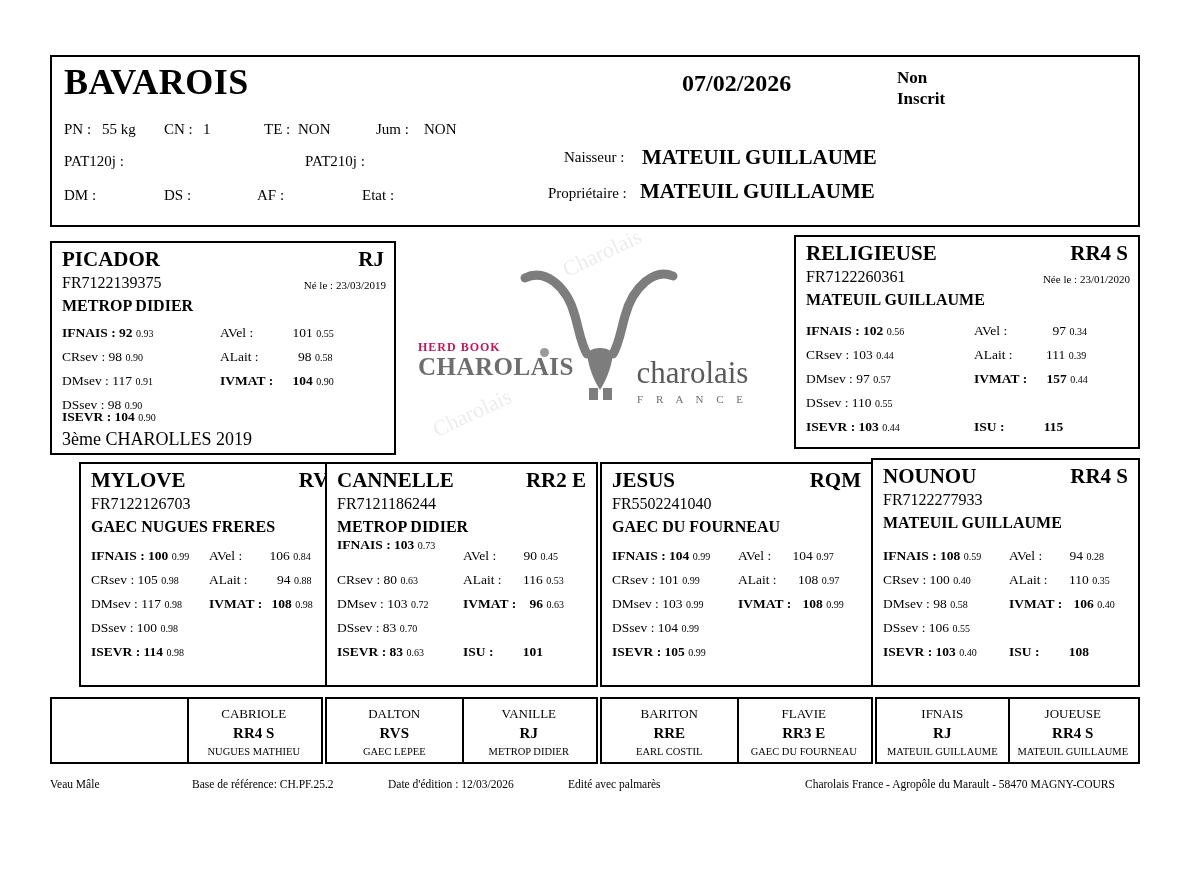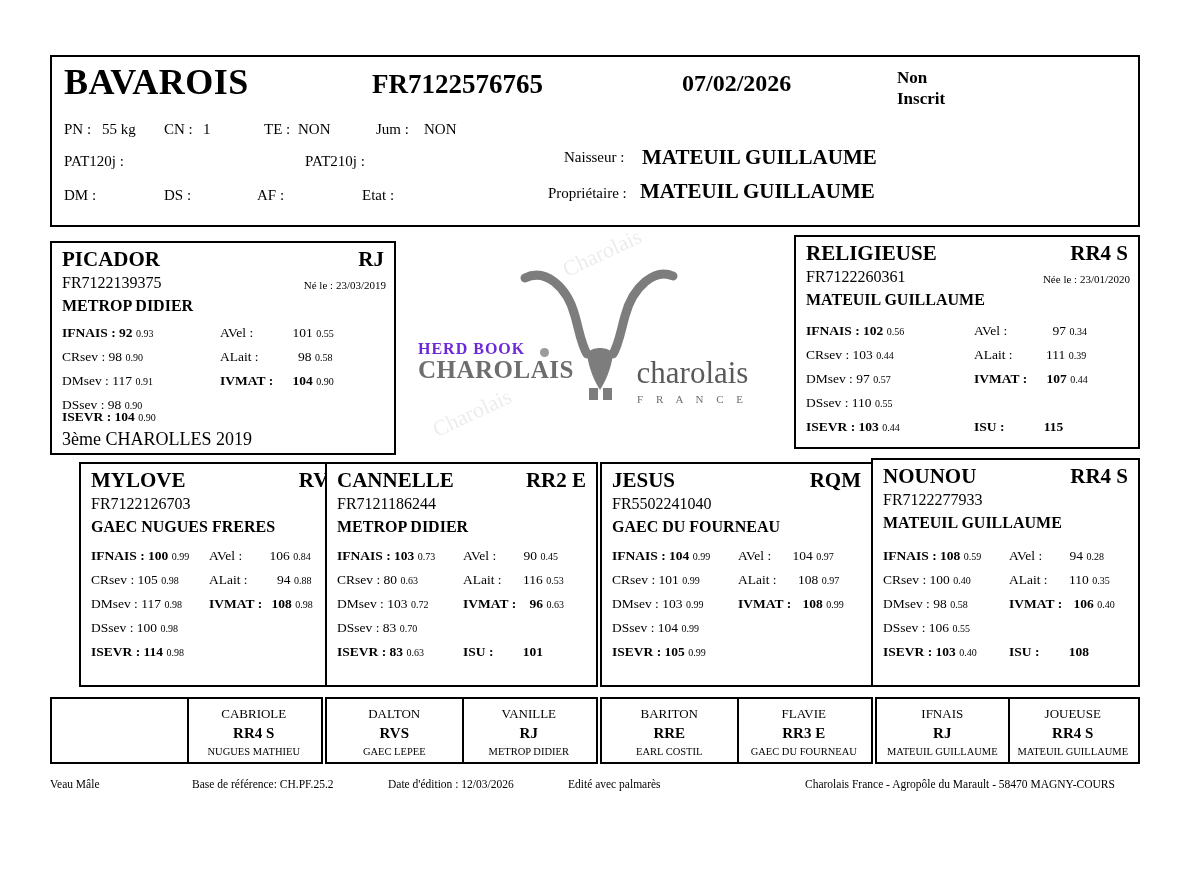--- a/index.html
+++ b/index.html
@@ -59,38 +59,37 @@
   .anc .q{font-size:15px;font-weight:bold;margin-top:3px;}
   .anc .o{font-size:10.5px;margin-top:4px;line-height:1.2;}
   .anc .sep{position:absolute;top:0;bottom:0;width:0;border-left:2px solid #000;left:50%;}
 
   
   .footer{position:absolute;left:50px;top:770px;width:1090px;font-size:11.5px;}
   .footer span{position:absolute;white-space:nowrap;}
 
   
   .logo-hb{position:absolute;left:418px;top:340px;width:240px;}
-  .logo-hb .l1{font-size:16px;font-weight:bold;color:#6d28d9;letter-spacing:1px;}
+  .logo-hb .l1{font-size:12px;font-weight:bold;color:#be185d;letter-spacing:1px;}
   .logo-hb .l2{font-size:25px;font-weight:bold;color:#6e6e6e;letter-spacing:.5px;margin-top:-2px;}
   .logo-dot{position:absolute;left:540px;top:348px;width:9px;height:9px;border-radius:50%;background:#9b9b9b;}
   .logo-cf{position:absolute;left:585px;top:355px;width:215px;text-align:center;}
   .logo-cf .l1{font-size:31px;color:#5a5a5a;}
   .logo-cf .l2{font-size:11px;letter-spacing:5px;color:#6e6e6e;margin-top:2px;}
   .bull-svg{position:absolute;left:505px;top:258px;}
   .wm{position:absolute;color:rgba(150,150,150,.18);font-size:22px;transform:rotate(-25deg);white-space:nowrap;pointer-events:none;}
 </style>
 </head>
 <body>
 
 <div class="page">
 
   <div class="header">
     <div class="hdr-top">
       <div class="animal-name">BAVAROIS</div>
-      <div class="animal-id">FR7122576765</div>
       <div class="animal-date">07/02/2026</div>
       <div class="animal-status">
         <span>Non</span><br>
         <span>Inscrit</span>
       </div>
     </div>
 
     <div class="hdr-line2">
       <span class="f" style="left:12px;top:4px;">PN :</span>
       <span class="f" style="left:50px;top:4px;">55 kg</span>
@@ -178,21 +177,21 @@
     </div>
     <div class="c-owner">MATEUIL GUILLAUME</div>
 
     <div class="idx" style="left:10px;top:86px;"><span class="lab">IFNAIS :</span> <span class="val">102</span> <span class="cd">0.56</span></div>
     <div class="idx norm" style="left:10px;top:110px;"><span class="lab">CRsev :</span> <span class="val">103</span> <span class="cd">0.44</span></div>
     <div class="idx norm" style="left:10px;top:134px;"><span class="lab">DMsev :</span> <span class="val">97</span> <span class="cd">0.57</span></div>
     <div class="idx norm" style="left:10px;top:158px;"><span class="lab">DSsev :</span> <span class="val">110</span> <span class="cd">0.55</span></div>
     <div class="idx" style="left:10px;top:182px;"><span class="lab">ISEVR :</span> <span class="val">103</span> <span class="cd">0.44</span></div>
     <div class="idx norm" style="left:178px;top:86px;"><span class="lab">AVel :</span> <span class="val" style="margin-left:42px;">97</span> <span class="cd">0.34</span></div>
     <div class="idx norm" style="left:178px;top:110px;"><span class="lab">ALait :</span> <span class="val" style="margin-left:30px;">111</span> <span class="cd">0.39</span></div>
-    <div class="idx" style="left:178px;top:134px;"><span class="lab">IVMAT :</span> <span class="val" style="margin-left:16px;">107</span> <span class="cd">0.44</span></div>
+    <div class="idx" style="left:178px;top:134px;"><span class="lab">IVMAT :</span> <span class="val" style="margin-left:16px;">157</span> <span class="cd">0.44</span></div>
     <div class="idx" style="left:178px;top:182px;"><span class="lab">ISU :</span> <span class="val" style="margin-left:36px;">115</span></div>
   </div>
 
   <div class="card" style="left:50px;top:462px;width:273px;height:225px;margin-left:29px;">
     <div class="c-name">MYLOVE</div>
     <div class="c-qual">RVS</div>
     <div class="c-id">FR7122126703</div>
     <div class="c-owner">GAEC NUGUES FRERES</div>
     <div class="idx" style="left:10px;top:84px;"><span class="lab">IFNAIS :</span> <span class="val">100</span> <span class="cd">0.99</span></div>
     <div class="idx norm" style="left:10px;top:108px;"><span class="lab">CRsev :</span> <span class="val">105</span> <span class="cd">0.98</span></div>
@@ -202,21 +201,21 @@
     <div class="idx norm" style="left:128px;top:84px;"><span class="lab">AVel :</span> <span class="val" style="margin-left:24px;">106</span> <span class="cd">0.84</span></div>
     <div class="idx norm" style="left:128px;top:108px;"><span class="lab">ALait :</span> <span class="val" style="margin-left:26px;">94</span> <span class="cd">0.88</span></div>
     <div class="idx" style="left:128px;top:132px;"><span class="lab">IVMAT :</span> <span class="val" style="margin-left:6px;">108</span> <span class="cd">0.98</span></div>
   </div>
 
   <div class="card" style="left:325px;top:462px;width:273px;height:225px;">
     <div class="c-name">CANNELLE</div>
     <div class="c-qual">RR2 E</div>
     <div class="c-id">FR7121186244</div>
     <div class="c-owner">METROP DIDIER</div>
-    <div class="idx" style="left:10px;top:84px;"><span class="lab">IFNAIS :</span> <span class="val">103</span> <span class="cd">0.73</span></div>
+    <div class="idx" style="left:10px;top:73px;"><span class="lab">IFNAIS :</span> <span class="val">103</span> <span class="cd">0.73</span></div>
     <div class="idx norm" style="left:10px;top:108px;"><span class="lab">CRsev :</span> <span class="val">80</span> <span class="cd">0.63</span></div>
     <div class="idx norm" style="left:10px;top:132px;"><span class="lab">DMsev :</span> <span class="val">103</span> <span class="cd">0.72</span></div>
     <div class="idx norm" style="left:10px;top:156px;"><span class="lab">DSsev :</span> <span class="val">83</span> <span class="cd">0.70</span></div>
     <div class="idx" style="left:10px;top:180px;"><span class="lab">ISEVR :</span> <span class="val">83</span> <span class="cd">0.63</span></div>
     <div class="idx norm" style="left:136px;top:84px;"><span class="lab">AVel :</span> <span class="val" style="margin-left:24px;">90</span> <span class="cd">0.45</span></div>
     <div class="idx norm" style="left:136px;top:108px;"><span class="lab">ALait :</span> <span class="val" style="margin-left:18px;">116</span> <span class="cd">0.53</span></div>
     <div class="idx" style="left:136px;top:132px;"><span class="lab">IVMAT :</span> <span class="val" style="margin-left:10px;">96</span> <span class="cd">0.63</span></div>
     <div class="idx" style="left:136px;top:180px;"><span class="lab">ISU :</span> <span class="val" style="margin-left:26px;">101</span></div>
   </div>
 

